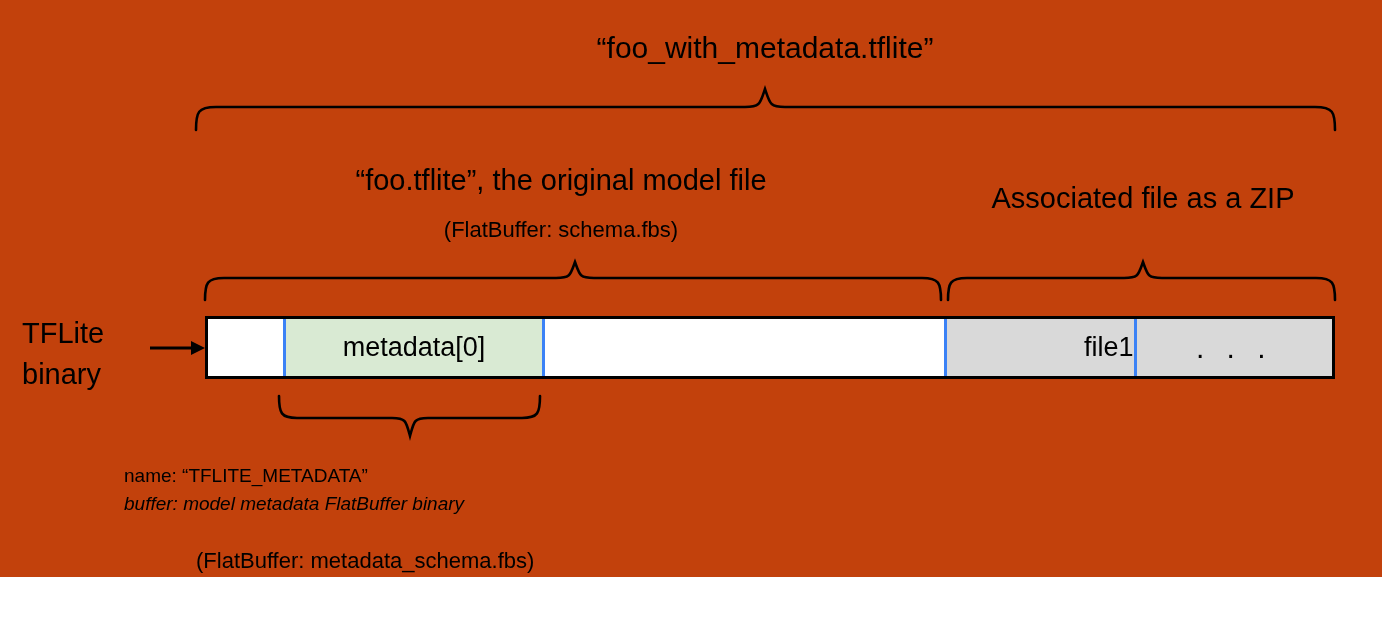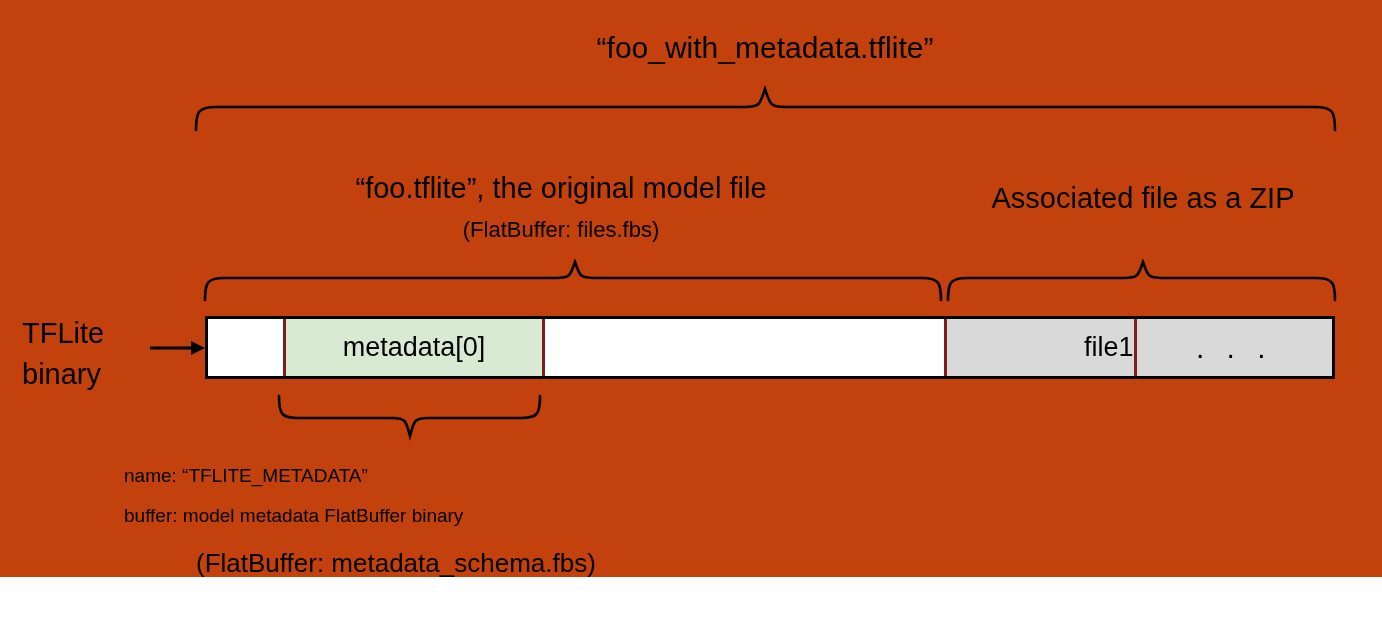--- a/index.html
+++ b/index.html
@@ -27,21 +27,21 @@
     text-align: right;
   }
   .center { text-align: center; transform: translateX(-50%); }
 
   
   .t-title   { font-size: 30px; }
   .t-head    { font-size: 29px; }
   .t-sub     { font-size: 22px; }
   .t-label   { font-size: 29px; }
   .t-note    { font-size: 19px; }
-  .t-note-sm { font-size: 26px; }
+  .t-note-sm { font-size: 22px; }
 
   
   #bar {
     position: absolute;
     left: 205px;
     top: 316px;
     width: 1130px;
     height: 63px;
     border: 3px solid #000;
     box-sizing: border-box;
@@ -50,21 +50,21 @@
   }
   .seg {
     height: 100%;
     box-sizing: border-box;
     display: flex;
     align-items: center;
     justify-content: center;
     font-size: 27px;
     color: #000;
   }
-  .seg + .seg { border-left: 3px solid #7f1d1d; }
+  .seg + .seg { border-left: 3px solid #3b82f6; }
   .seg-pad    { background: #ffffff; }
   .seg-meta   { background: #d9ead3; }
   .seg-rest   { background: #ffffff; }
   .seg-file   { background: #d9d9d9; }
   .dots { letter-spacing: 7px; font-size: 30px; }
 
   svg.overlay {
     position: absolute;
     left: 0; top: 0;
     width: 1382px;
@@ -72,22 +72,22 @@
     pointer-events: none;
   }
 </style>
 </head>
 <body>
 
 <div id="canvas">
 
   <div class="txt t-title center" style="left:765px; top:33px;">“foo_with_metadata.tflite”</div>
 
-  <div class="txt t-head center" style="left:561px; top:174px;">“foo.tflite”, the original model file</div>
-  <div class="txt t-sub center" style="left:561px; top:219px;">(FlatBuffer: files.fbs)</div>
+  <div class="txt t-head center" style="left:561px; top:166px;">“foo.tflite”, the original model file</div>
+  <div class="txt t-sub center" style="left:561px; top:219px;">(FlatBuffer: schema.fbs)</div>
 
   <div class="txt t-head center" style="left:1143px; top:184px;">Associated file as a ZIP</div>
 
   <div class="txt t-label" style="left:22px; top:319px;">TFLite</div>
   <div class="txt t-label" style="left:22px; top:360px;">binary</div>
 
   <div id="bar">
     <div class="seg seg-pad" style="width: 75px; background: rgb(255, 255, 255);">
       <span></span>
     </div>
@@ -99,21 +99,21 @@
     </div>
     <div class="seg seg-file" style="width: 190px; background: rgb(217, 217, 217); justify-content: flex-end;">
       <span>file1</span>
     </div>
     <div class="seg seg-file dots" style="width: 199px; background: rgb(217, 217, 217);">
       <span>. . .</span>
     </div>
   </div>
 
   <div class="txt t-note" style="left:124px; top:466px;">name: “TFLITE_METADATA”</div>
-  <div class="txt t-note" style="left:124px; top:506px;">buffer: model metadata FlatBuffer binary</div>
+  <div class="txt t-note" style="left:124px; top:494px;font-style:italic;">buffer: model metadata FlatBuffer binary</div>
   <div class="txt t-note-sm" style="left:196px; top:550px;">(FlatBuffer: metadata_schema.fbs)</div>
 
   <svg class="overlay" viewBox="0 0 1382 621">
     <g fill="none" stroke="#000" stroke-width="2.6" stroke-linecap="round">
 
       <path d="M 196,130
                C 196,112 198,107 216,107
                L 745,107
                C 760,107 760,104 765,89
                C 770,104 770,107 785,107

